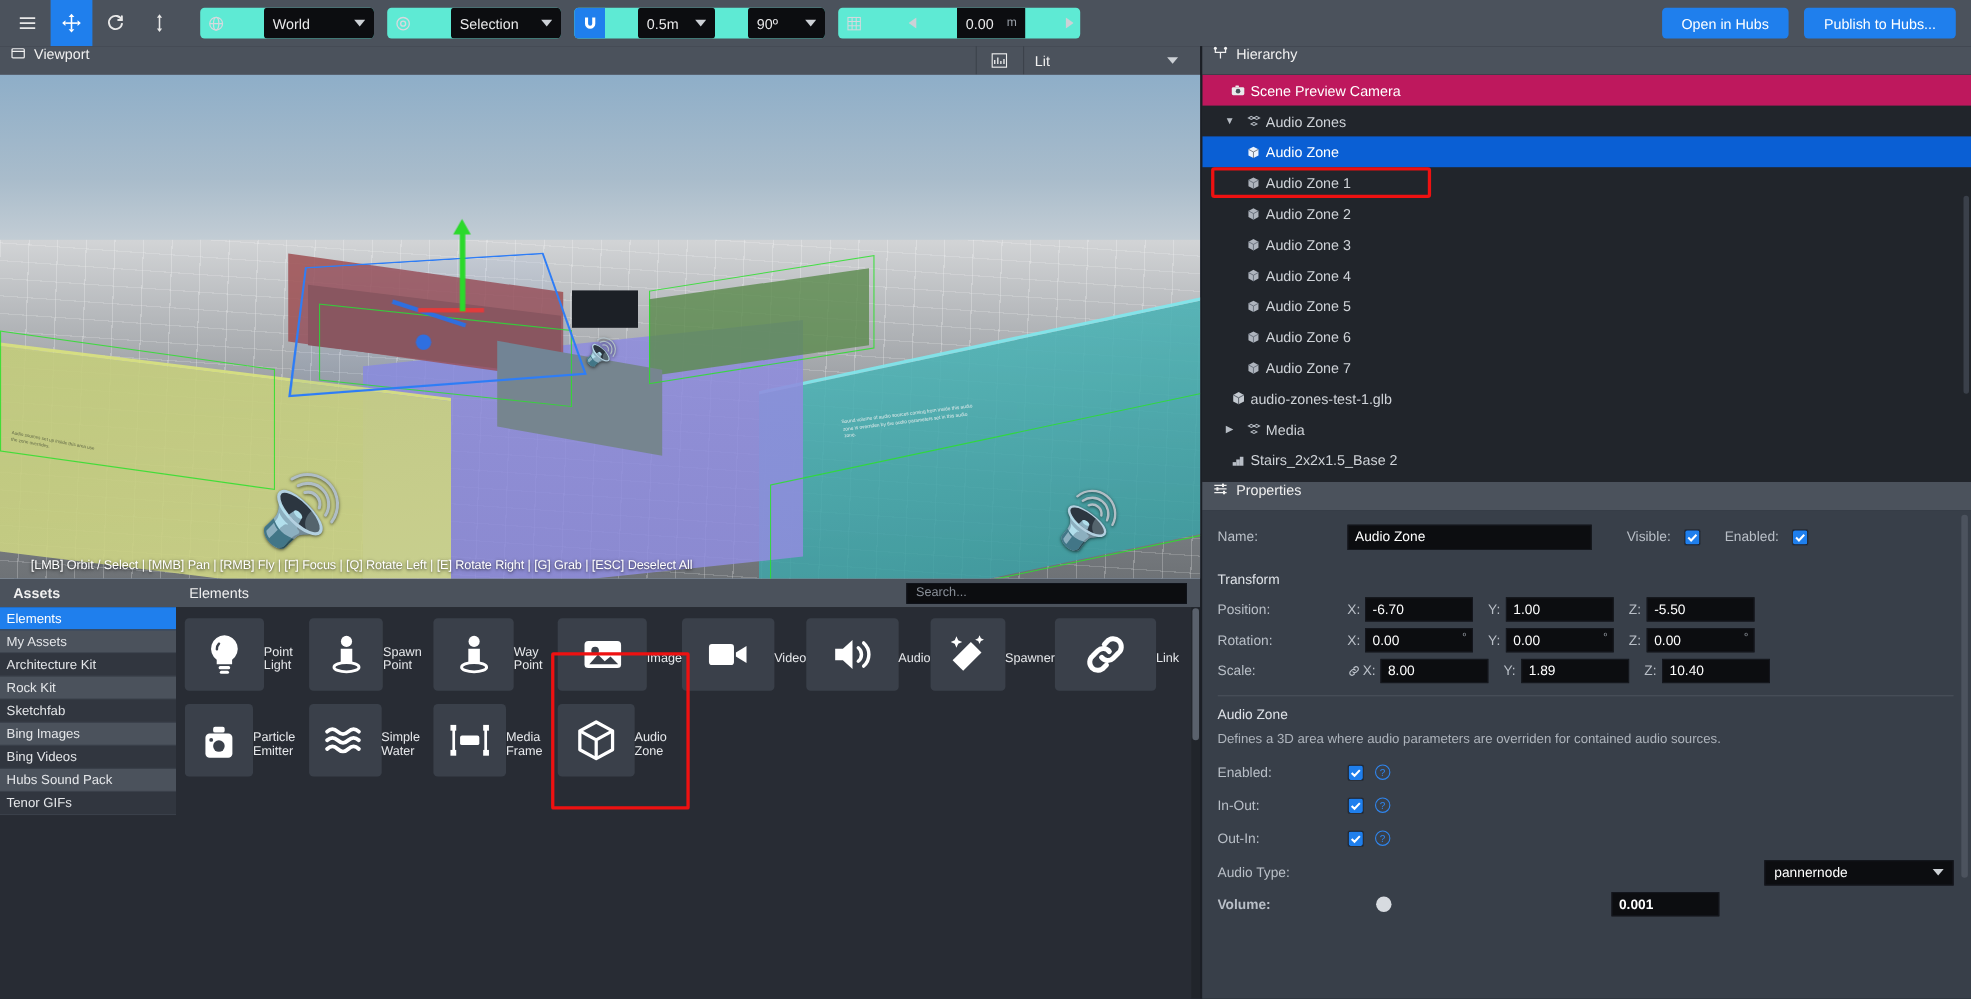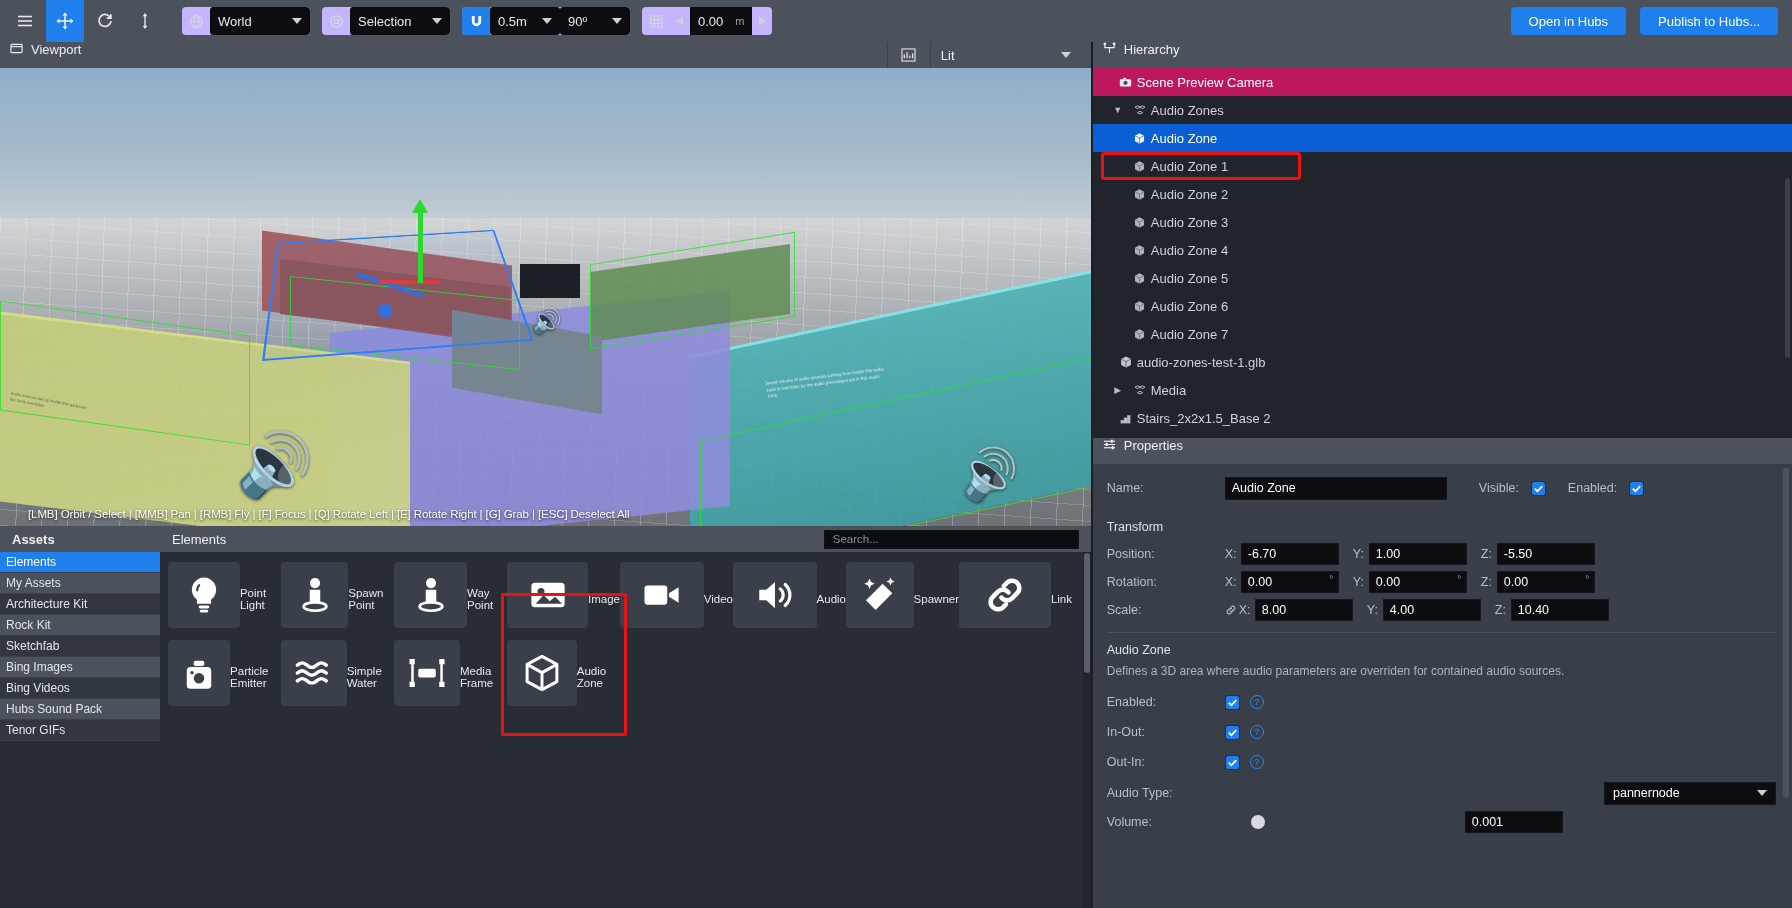--- a/index.html
+++ b/index.html
@@ -17,22 +17,22 @@
     height: 42px; background: #4b525c; display: flex; align-items: center;
     padding: 0 6px; gap: 2px; flex: 0 0 42px;
   }
   .tb-icon {
     width: 38px; height: 42px; display: flex; align-items: center; justify-content: center;
     color: #e8e8e8; cursor: pointer;
   }
   .tb-icon.active { background: #1f7fed; }
   .tb-sep { width: 14px; }
   .tb-group {
-    display: flex; align-items: flex-start; background: #c4b5fd; border-radius: 4px;
-    height: 28px; margin-right: 10px; overflow: hidden;
+    display: flex; align-items: flex-start; background: #5eead4; border-radius: 4px;
+    height: 28px; margin-right: 10px; overflow: hidden; gap: 30px;
   }
   .tb-group .gi {
     width: 28px; height: 28px; display: flex; align-items: center; justify-content: center;
     color: #d6d9de;
   }
   .tb-group .gi.snap-on { background: #1f7fed; color: #fff; border-radius: 3px 0 0 3px; }
   .tb-select {
     background: #0c0d10; height: 28px; min-width: 100px; display: flex; align-items: center;
     justify-content: space-between; padding: 0 8px; color: #e9e9ea; font-size: 13px;
     border-radius: 3px; cursor: pointer; gap: 10px;
@@ -834,21 +834,21 @@
               <svg width="12" height="12" viewBox="0 0 16 16">
                   <g fill="none" stroke="#b9bfc7" stroke-width="1.5" stroke-linecap="round">
                     <path d="M6.6 9a2.6 2.6 0 003.9.3l1.7-1.7a2.7 2.7 0 10-3.8-3.8l-.8.8"></path>
                     <path d="M9.4 7a2.6 2.6 0 00-3.9-.3L3.8 8.4a2.7 2.7 0 103.8 3.8l.8-.8"></path>
                   </g>
                 </svg>
             </span>
             <span class="axis-lbl" style="margin-left:-2px;">X:</span>
             <div class="inp num">8.00</div>
             <span class="axis-lbl" style="margin-left:14px;">Y:</span>
-            <div class="inp num">4.00</div>
+            <div class="inp num">1.89</div>
             <span class="axis-lbl" style="margin-left:14px;">Z:</span>
             <div class="inp num">10.40</div>
           </div>
 
           <div class="divider"></div>
 
           <div class="sect-title">Audio Zone</div>
           <div class="sect-desc">Defines a 3D area where audio parameters are overriden for contained audio sources.</div>
 
           <div class="prop-row" style="min-height:30px;">
@@ -885,21 +885,21 @@
           </div>
 
           <div class="prop-row" style="min-height:32px;justify-content:space-between;">
             <span class="prop-label">Audio Type:</span>
             <div class="sel-dd">
               <span>pannernode</span>
               <span class="caret"></span>
             </div>
           </div>
 
-          <div class="prop-row" style="min-height:26px;overflow:hidden;height:14px;">
+          <div class="prop-row" style="min-height:26px;overflow:hidden;height:14px;font-weight:bold;">
             <span class="prop-label">Volume:</span>
             <div style="width:14px;height:14px;border-radius:50%;background:#d7dbe0;margin-left:26px;"></div>
             <div class="inp num" style="margin-left:200px;">0.001</div>
           </div>
 
           <div class="props-scroll"></div>
         </div>
       </div>
     </div>
   </div>

